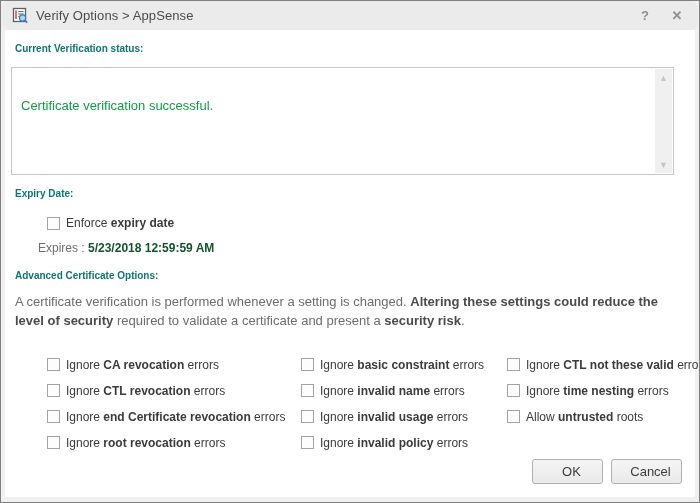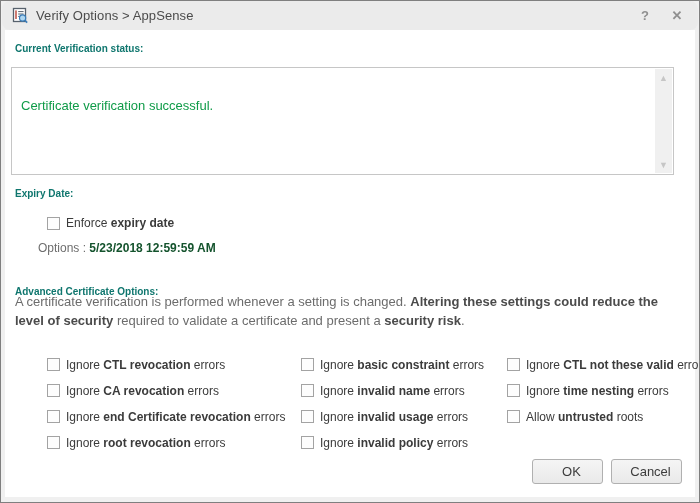--- a/index.html
+++ b/index.html
@@ -26,21 +26,21 @@
   }
 
   
   .content {
     position:absolute; left:4px; right:4px; top:29px; bottom:5px;
     background:#ffffff;
   }
   .h1 { position:absolute; font-size:10px; font-weight:700; color:#0f766e; }
   .h-status   { left:10px; top:13px; }
   .h-expiry   { left:10px; top:158px; }
-  .h-advanced { left:10px; top:256px; }
+  .h-advanced { left:10px; top:240px; }
 
   
   .status-box {
     position:absolute; left:6px; top:37px; width:663px; height:108px;
     background:#fff; border:1px solid #c6c6c6;
   }
   .status-msg {
     position:absolute; left:9px; top:10px; right:24px;
     font-size:13px; color:#0f9b48;margin-top:20px;
   }
@@ -128,36 +128,36 @@
       </div>
     </div>
 
     <div class="h1 h-expiry">Expiry Date:</div>
 
     <div class="cb-row enforce-row">
       <span class="cb-box"></span>
       <span class="cb-label"><span>Enforce </span><b>expiry date</b></span>
     </div>
 
-    <div class="expires-line"><span>Options : </span><b>5/23/2018 12:59:59 AM</b></div>
+    <div class="expires-line"><span>Expires : </span><b>5/23/2018 12:59:59 AM</b></div>
 
     <div class="h1 h-advanced">Advanced Certificate Options:</div>
 
     <div class="desc"><span>A certificate verification is performed whenever a setting is changed. </span><b>Altering these settings could reduce the level of security</b><span> required to validate a certificate and present a </span><b>security risk</b><span>.</span></div>
 
     <div class="grid">
 
       <div class="col col1">
         <div class="cb-row">
           <span class="cb-box"></span>
+          <span class="cb-label"><span>Ignore </span><b>CA revocation</b><span> errors</span></span>
+        </div>
+        <div class="cb-row">
+          <span class="cb-box"></span>
           <span class="cb-label"><span>Ignore </span><b>CTL revocation</b><span> errors</span></span>
-        </div>
-        <div class="cb-row">
-          <span class="cb-box"></span>
-          <span class="cb-label"><span>Ignore </span><b>CA revocation</b><span> errors</span></span>
         </div>
         <div class="cb-row">
           <span class="cb-box"></span>
           <span class="cb-label"><span>Ignore </span><b>end Certificate revocation</b><span> errors</span></span>
         </div>
         <div class="cb-row">
           <span class="cb-box"></span>
           <span class="cb-label"><span>Ignore </span><b>root revocation</b><span> errors</span></span>
         </div>
       </div>

